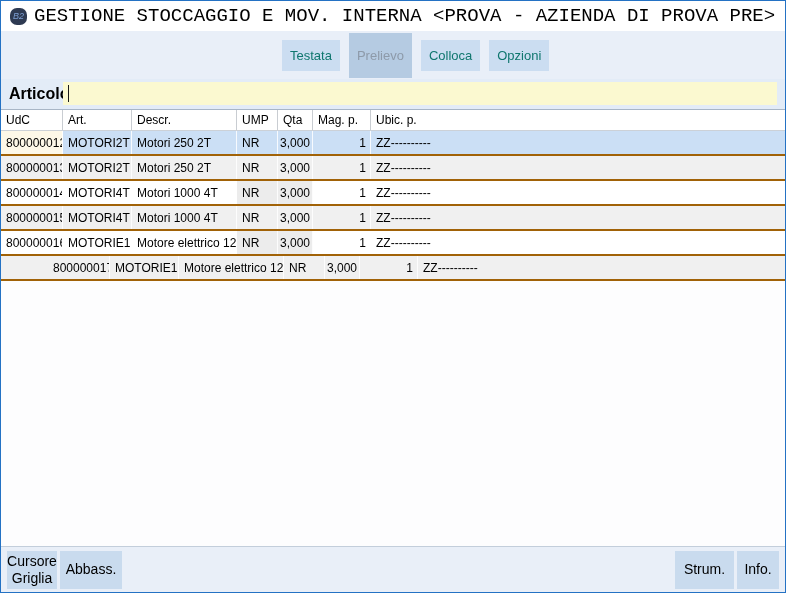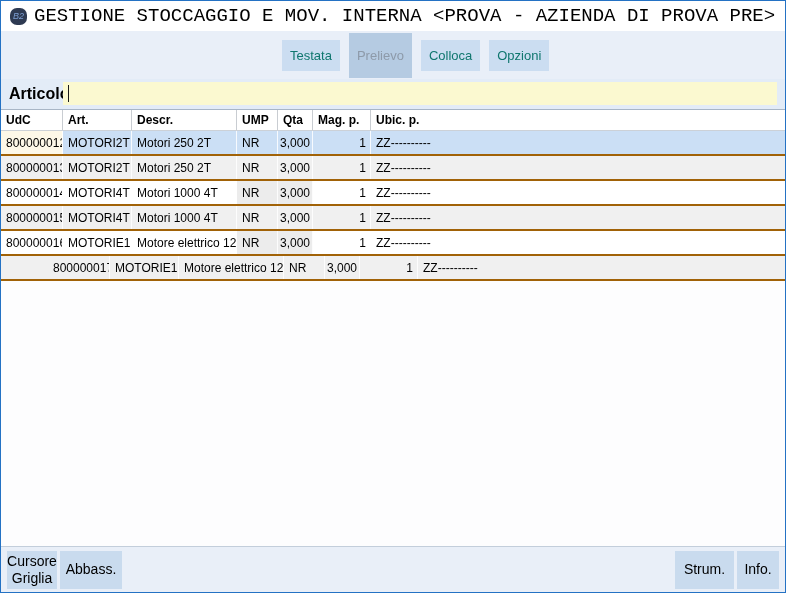--- a/index.html
+++ b/index.html
@@ -72,21 +72,21 @@
 
   
   .grid { flex:1 1 auto; background:#fdfdfe; overflow:hidden; display:flex; flex-direction:column; }
   .grid-row { display:grid; width:100%; }
   .grid-header {
     height:22px; flex:0 0 22px; background:#fff;
     border-top:1px solid #a8b6c6; border-bottom:1px solid #ccd1d7;
   }
   .hcell {
     font-size:12px; line-height:20px; padding-left:5px;
-    border-right:1px solid #c9cdd2; white-space:nowrap; overflow:hidden;font-weight:bold;
+    border-right:1px solid #c9cdd2; white-space:nowrap; overflow:hidden;
   }
   .hcell:last-child { border-right:none; }
   .body-row { height:25px; border-bottom:2px solid #a16207; cursor:default; }
   .cell {
     font-size:12px; line-height:24px; padding-left:5px;
     white-space:nowrap; overflow:hidden;
     border-right:1px solid rgba(255,255,255,0.85);
   }
   .cell:last-child { border-right:none; }
   .cell.align-right { text-align:right; padding-right:4px; padding-left:2px; }

